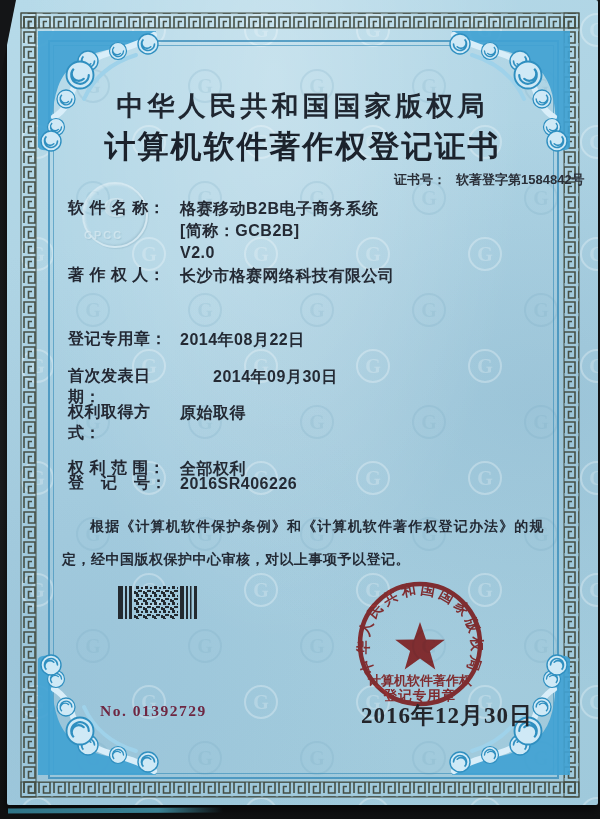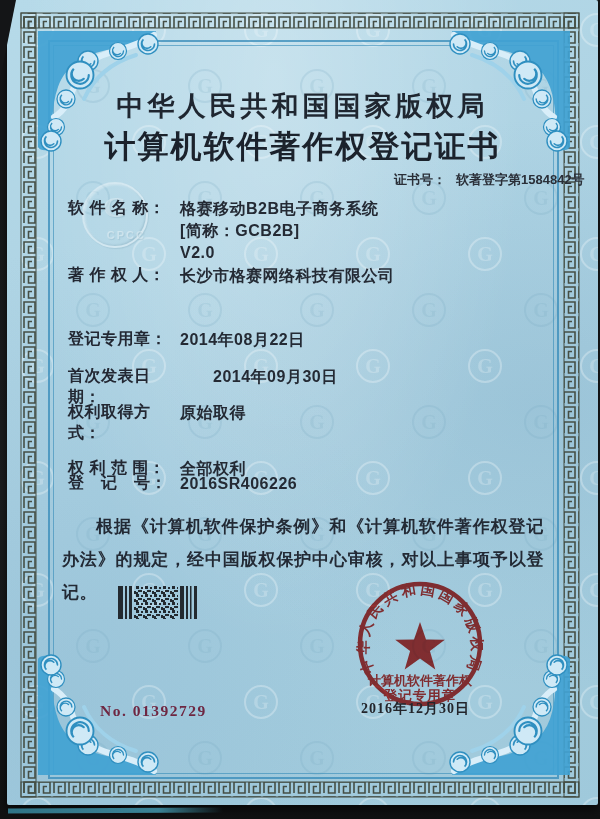--- a/index.html
+++ b/index.html
@@ -42,21 +42,21 @@
     border:2px solid rgba(255,255,255,.55);
     box-shadow:inset 1px 1px 2px rgba(255,255,255,.5), inset -1px -1px 2px rgba(90,130,150,.35), 1px 1px 1px rgba(90,130,150,.25);
     opacity:.7;
   }
   .emboss .g{
     position:absolute;left:0;right:0;top:6px;text-align:center;
     font-family:"Liberation Serif",serif;font-size:30px;font-weight:bold;
     color:rgba(255,255,255,.45);text-shadow:1px 1px 1px rgba(120,160,180,.4);
   }
   .emboss .cpcc{
-    position:absolute;left:0;right:0;bottom:5px;text-align:right;
+    position:absolute;left:0;right:0;bottom:5px;text-align:left;
     font-size:11px;font-weight:bold;letter-spacing:2px;
     color:rgba(255,255,255,.5);text-shadow:1px 1px 1px rgba(120,160,180,.4);
   }
   
   .authority{
     position:absolute;left:0;right:0;top:88px;text-align:center;
     font-family:"Liberation Serif",serif;font-weight:bold;font-size:27px;
     letter-spacing:4px;color:#1f2630;
   }
   .main-title{
@@ -73,31 +73,31 @@
   .row .lbl{
     width:112px;flex:0 0 112px;font-size:16px;font-weight:bold;color:#232833;letter-spacing:.5px;
   }
   .row .val{font-size:16px;font-weight:bold;color:#242a34;letter-spacing:.5px;}
   .row .val div{line-height:22px;}
   .r1{top:198px;} .r2{top:265px;} .r3{top:329px;} .r4{top:366px;gap:33px;}
   .r5{top:402px;justify-content:center;} .r6{top:438px;margin-top:20px;} .r7{top:473px;}
   
   .statement{
     position:absolute;left:55px;top:510px;width:482px;
-    font-family:"Liberation Serif",serif;font-size:17px;font-weight:600;
+    font-family:"Liberation Serif",serif;font-size:14px;font-weight:600;
     color:#232a35;line-height:33px;text-indent:2em;text-align:justify;letter-spacing:.5px;
   }
   
   .barcode{position:absolute;left:111px;top:586px;}
   
   .seal{position:absolute;left:328px;top:559px;mix-blend-mode:multiply;opacity:.93;}
   
   .issue-date{
     position:absolute;left:354px;top:700px;
-    font-family:"Liberation Serif",serif;font-size:14px;font-weight:bold;
+    font-family:"Liberation Serif",serif;font-size:23px;font-weight:bold;
     color:#23252b;letter-spacing:1px;
   }
   .serial{
     position:absolute;left:93px;top:702px;
     font-family:"Liberation Serif",serif;font-size:15.5px;font-weight:600;
     color:#6e2742;letter-spacing:1.5px;
   }
   
   .corner-shadow{
     position:absolute;left:0;top:0;width:16px;height:80px;

